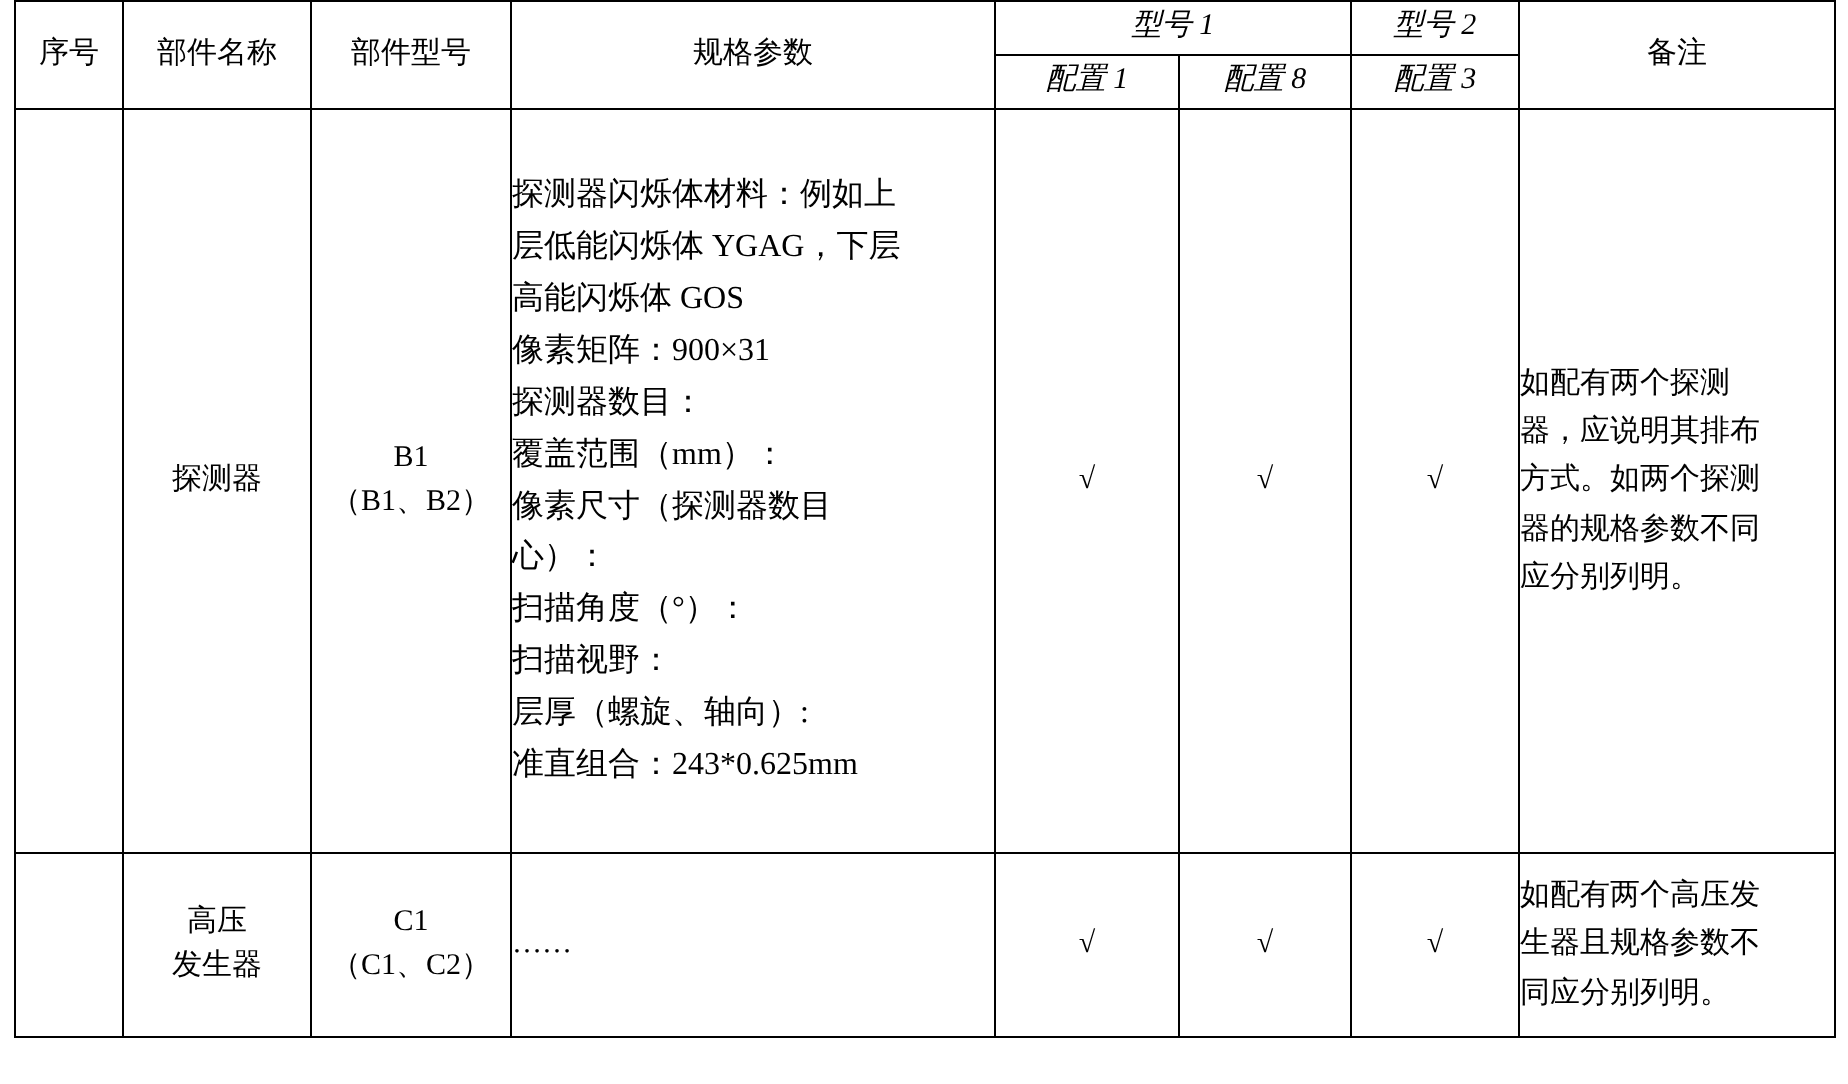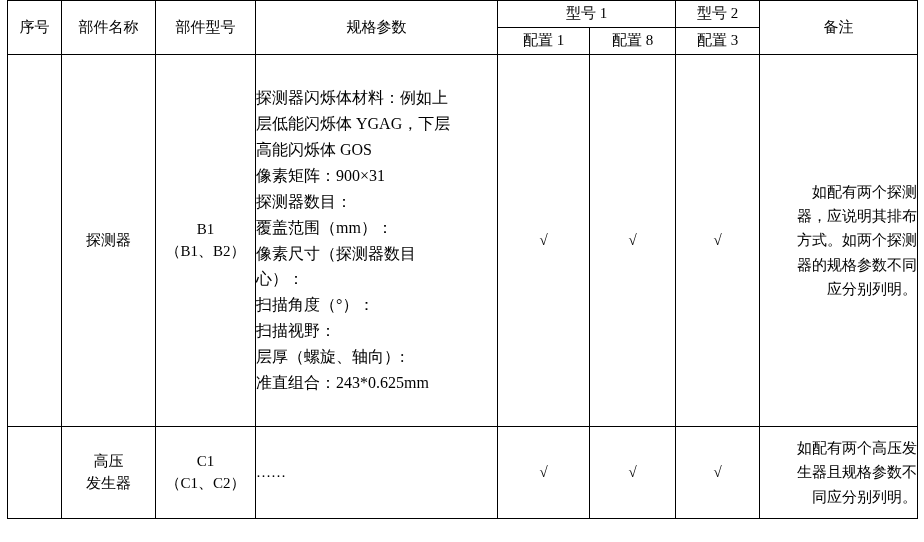--- a/index.html
+++ b/index.html
@@ -38,41 +38,42 @@
   .hdr {
     text-align: center;
     font-size: 15px;
     padding: 5px 2px;
   }
   .hdr-tall {
     height: 52px;
   }
   .hdr-sub {
     height: 26px;
+    font-style: italic;
   }
   .c-seq   { width: 54px; }
   .c-name  { width: 94px; }
   .c-model { width: 100px; }
   .c-spec  { width: 242px; }
   .c-cfg1  { width: 92px; }
   .c-cfg2  { width: 86px; }
   .c-cfg3  { width: 84px; }
   .c-note  { width: 158px; }
 
   td.cell-center {
     text-align: center;
     vertical-align: middle;
   }
   td.cell-spec {
     text-align: left;
     vertical-align: middle;
     padding: 8px 10px 8px 12px;
   }
   td.cell-note {
-    text-align: right;
+    text-align: left;
     vertical-align: middle;
     padding: 6px 12px;
   }
   .spec-lines div {
     white-space: pre-wrap;
     font-size: 16px;
     line-height: 1.62;
   }
   .check {
     font-size: 16px;

